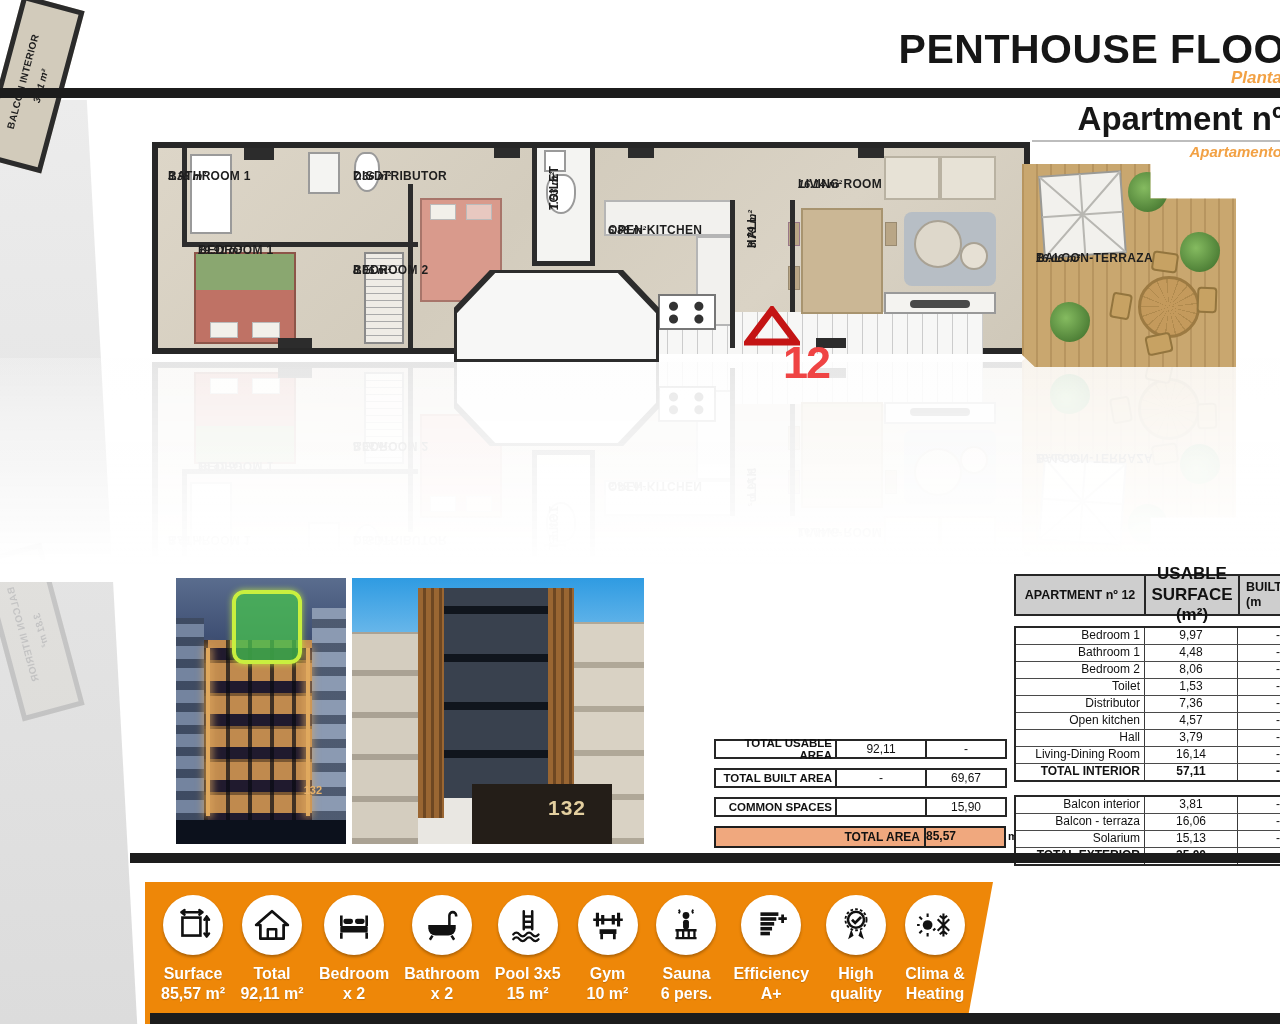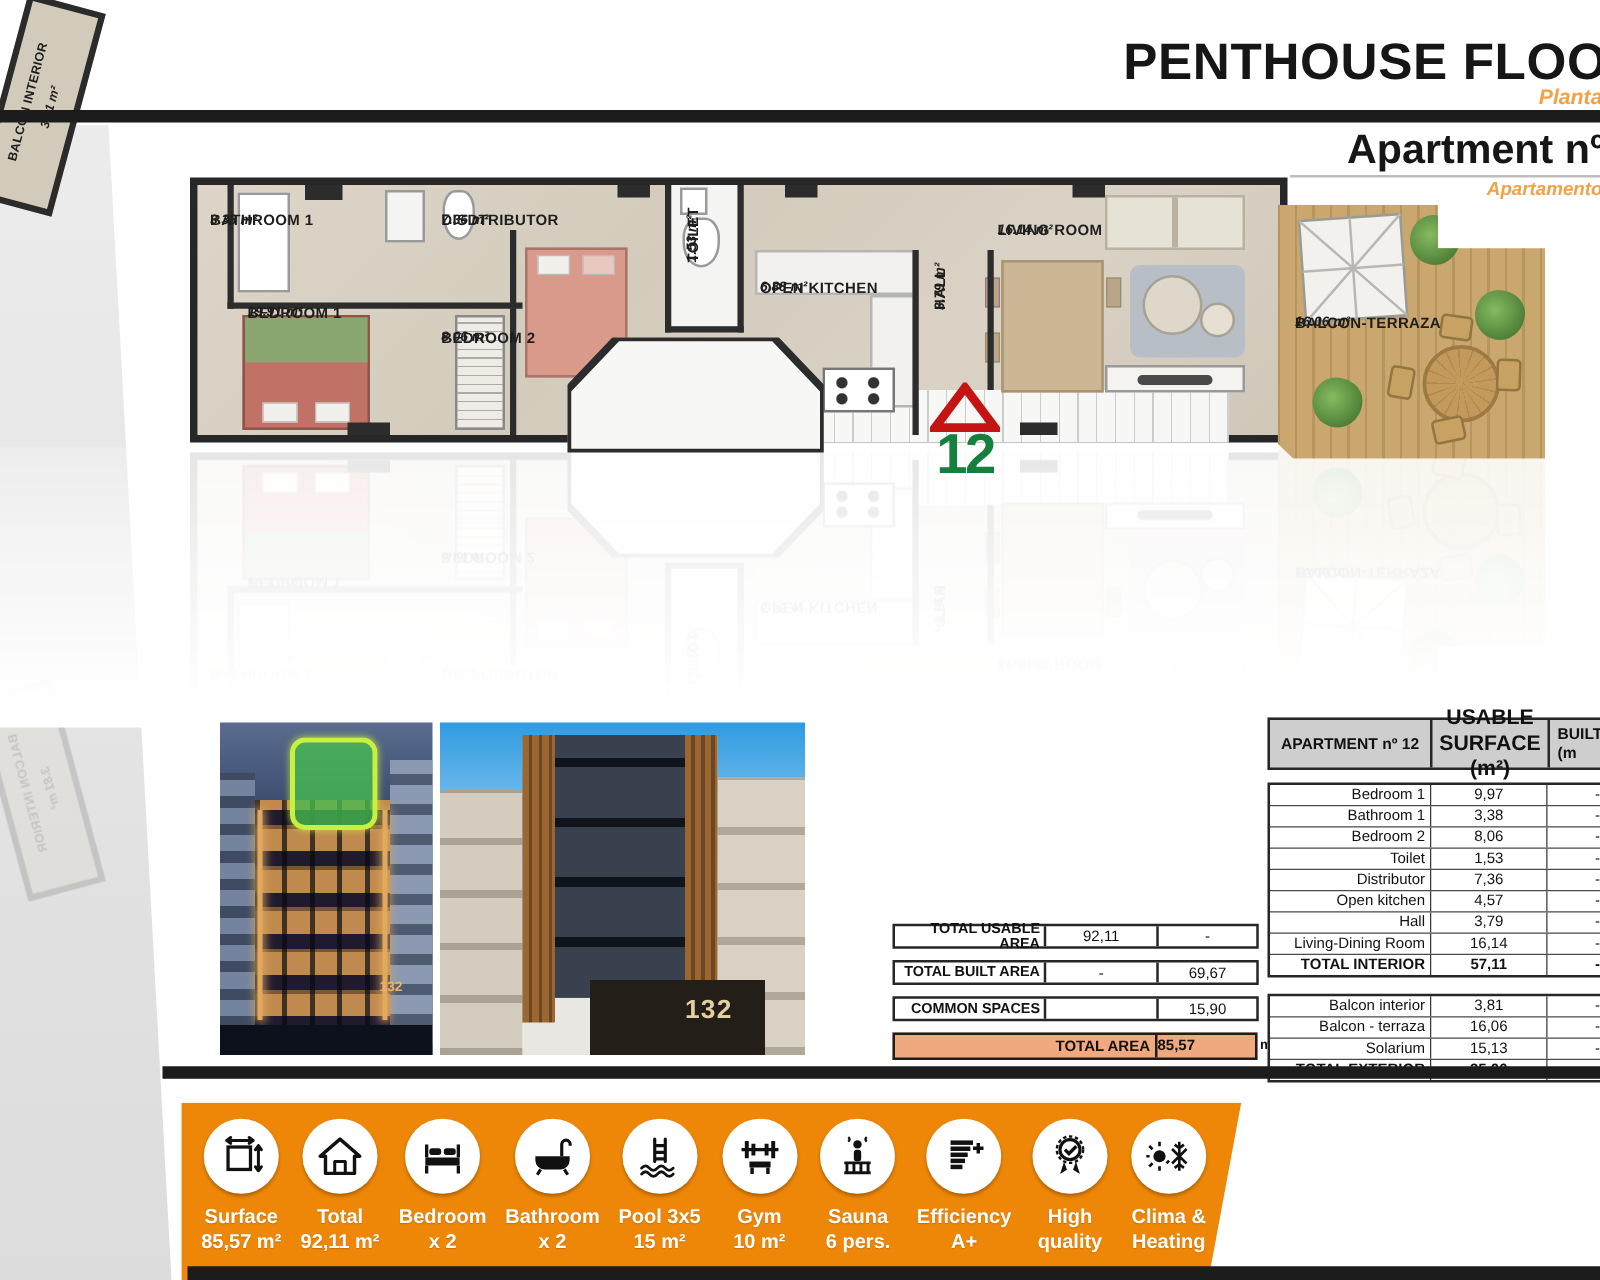--- a/index.html
+++ b/index.html
@@ -52,22 +52,22 @@
   .terrace{left:1022px;top:164px;width:214px;height:203px;
     background:#c9a76f;
     background-image:repeating-linear-gradient(90deg,rgba(120,85,40,.22) 0 2px,transparent 2px 14px);
     clip-path:polygon(0 0,60% 0,60% 17%,100% 17%,100% 100%,6% 100%,0 94%);}
   .terrace *{position:absolute;}
   .plant{width:40px;height:40px;border-radius:46% 54% 50% 50%/50% 46% 54% 50%;
     background:radial-gradient(circle at 40% 40%,#85bb60,#4c7d35 75%);}
   .tchair{width:26px;height:20px;background:#c7a263;border:2px solid #93753e;border-radius:4px;box-sizing:border-box;}
 
   .marker-tri{left:744px;top:306px;z-index:4;}
-  .marker-num{left:742px;top:340px;width:60px;text-align:center;font-size:45px;
-    font-weight:bold;color:#15803d;letter-spacing:-2px;z-index:4;line-height:1;}
+  .marker-num{left:776px;top:340px;width:60px;text-align:center;font-size:45px;
+    font-weight:bold;color:#ef4444;letter-spacing:-2px;z-index:4;line-height:1;}
 
   
   .photo{z-index:4;overflow:hidden;}
   .photo *{position:absolute;}
   .photo-night{left:176px;top:578px;width:170px;height:266px;
     background:linear-gradient(180deg,#5a6d8e 0%,#35456a 30%,#1d2a48 62%,#101a30 100%);}
   .pn-flank-l{left:0;top:40px;width:28px;height:226px;background:#74849f;
     background-image:repeating-linear-gradient(0deg,rgba(18,28,48,.55) 0 9px,transparent 9px 22px);}
   .pn-flank-r{right:0;top:30px;width:34px;height:236px;background:#8b9ab2;
     background-image:repeating-linear-gradient(0deg,rgba(18,28,48,.5) 0 9px,transparent 9px 24px);}
@@ -460,21 +460,21 @@
       </div>
     </div>
     <div class="agroup">
       <div class="arow">
           <div class="ac1">Bedroom 1</div>
           <div class="ac2">9,97</div>
           <div class="ac3">-</div>
         </div>
       <div class="arow">
           <div class="ac1">Bathroom 1</div>
-          <div class="ac2">3,38</div>
+          <div class="ac2">4,48</div>
           <div class="ac3">-</div>
         </div>
       <div class="arow">
           <div class="ac1">Bedroom 2</div>
           <div class="ac2">8,06</div>
           <div class="ac3">-</div>
         </div>
       <div class="arow">
           <div class="ac1">Toilet</div>
           <div class="ac2">1,53</div>

